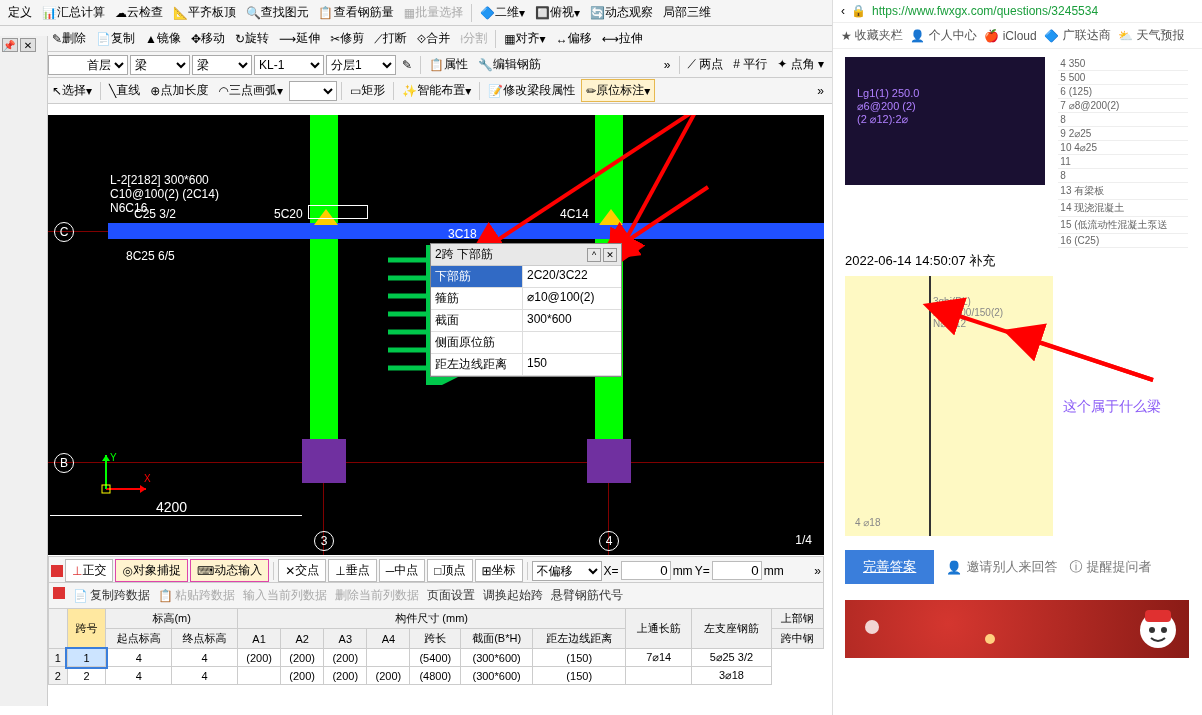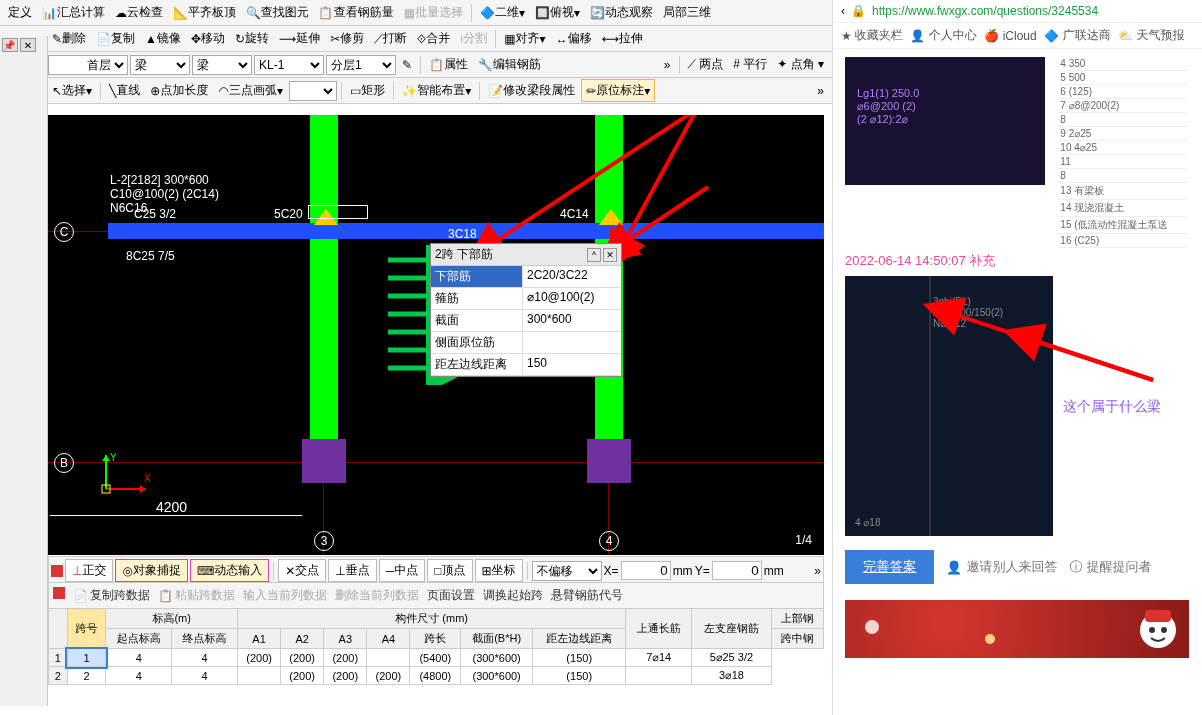--- a/index.html
+++ b/index.html
@@ -48,24 +48,24 @@
 .data-table td.sel { background: #cce4ff; outline: 2px solid #3a7edb; }
 
 
 .url-bar { padding: 4px 8px; display: flex; align-items: center; gap: 6px; border-bottom: 1px solid #eee;}
 .url-bar .lock { color: #1a9e3c; }
 .url-bar .url { color: #1a9e3c; font-size: 12px; }
 .bookmarks { padding: 4px 8px; display: flex; align-items: center; gap: 8px; border-bottom: 1px solid #eee; color: #555; font-size: 12px;}
 .bookmarks .bm { display: inline-flex; align-items: center; gap: 3px; cursor: pointer;}
 .right-body { padding: 8px 12px; }
 .right-img { width: 200px; height: 128px; background: #1a1032; position: relative; margin-bottom: 8px; display: inline-block;}
-.right-img2 { width: 208px; height: 260px; background: #0f172a; position: relative; margin-top: 6px; padding-left: 44px;}
+.right-img2 { width: 208px; height: 260px; background: #fef9c3; position: relative; margin-top: 6px; padding-left: 44px;}
 .prop-table { display: inline-block; vertical-align: top; font-size: 10px; color: #666; margin-left: 10px; width: 130px;}
 .prop-table div { border-bottom: 1px solid #eee; padding: 1px 2px; white-space: nowrap; overflow: hidden;}
-.timestamp { color: #ec4899; font-size: 13px; margin: 4px 0;}
+.timestamp { color: #000000; font-size: 13px; margin: 4px 0;}
 .question { position: absolute; left: 1063px; top: 398px; color: #8b5cf6; font-size: 14px;}
 .action-bar { margin-top: 14px; display: flex; align-items: center; gap: 12px; font-size: 13px;}
 .btn-primary { background: #3a7edb; color: #fff; padding: 8px 18px; border: none; cursor: pointer; text-decoration: underline;}
 .action-link { color: #777; display: inline-flex; align-items: center; gap: 4px; cursor: pointer;}
 .ad-banner { margin-top: 16px; height: 58px; width: 344px; background: radial-gradient(circle at 30% 40%, #d4362f, #8a1b16); position: relative; overflow: hidden;}
 .mascot { position: absolute; right: 4px; bottom: 0; width: 54px; height: 58px; }
 .coord-input { width: 50px; border: 1px solid #bbb; text-align: right; padding: 1px 2px;}
 .highlight-btn { background: #fff3d0; border: 1px solid #e6b84f; }
 </style>
 </head>
@@ -174,21 +174,21 @@
     <div class="column" style="left:539px; top:324px; width:44px; height:44px;"></div>
 
     <div class="ctext" style="left:62px; top:58px;">L-2[2182] 300*600</div>
     <div class="ctext" style="left:62px; top:72px;">C10@100(2)  (2C14)</div>
     <div class="ctext" style="left:62px; top:86px;">N6C16</div>
 
     <div class="ctext" style="left:86px; top:92px;">C25 3/2</div>
     <div class="ctext" style="left:226px; top:92px;">5C20</div>
     <div class="ctext" style="left:400px; top:92px;margin-top:20px;">3C18</div>
     <div class="ctext" style="left:512px; top:92px;">4C14</div>
-    <div class="ctext" style="left:78px; top:134px;">8C25 7/5</div>
+    <div class="ctext" style="left:78px; top:134px;">8C25 6/5</div>
     <div style="position:absolute; left:260px; top:90px; width:60px; height:14px; border:1px solid #fff;"></div>
 
     <div class="dim-line" style="left:2px; top:400px; width:252px; height:1px;"></div>
     <div class="ctext" style="left:108px; top:384px; font-size:14px;">4200</div>
     <div class="ctext" style="right:12px; top:418px;">1/4</div>
 
     <svg style="position:absolute; left:48px; top:334px;" width="56" height="50">
       <line x1="10" y1="40" x2="50" y2="40" stroke="#ff0000" stroke-width="2"></line>
       <polygon points="50,40 44,36 44,44" fill="#ff0000"></polygon>
       <text x="48" y="33" fill="#ff0000" font-size="10">X</text>

